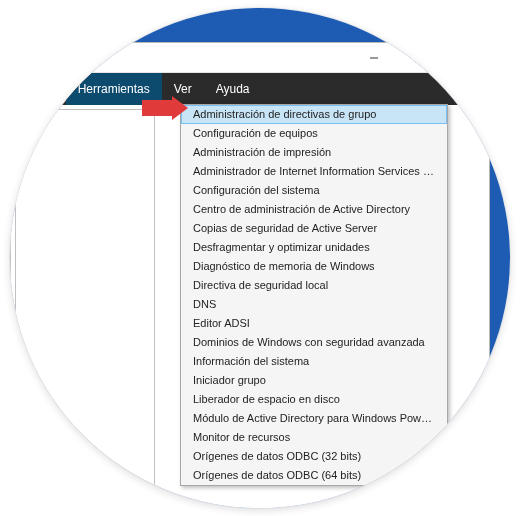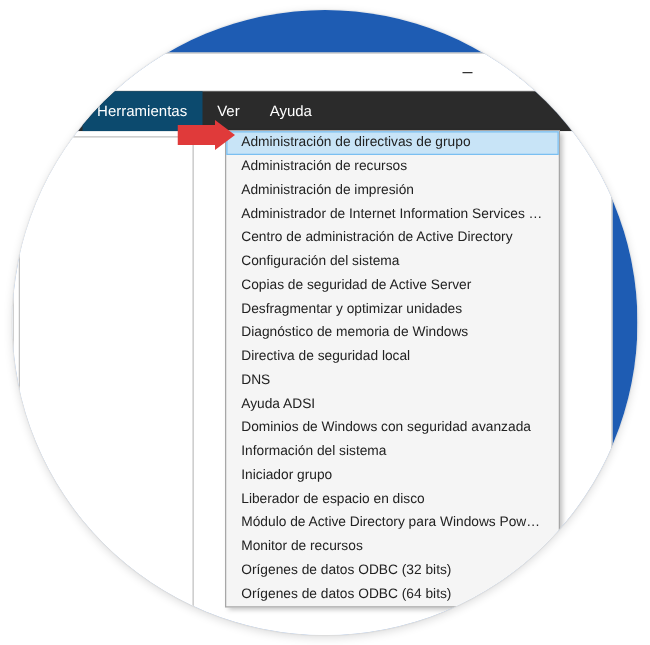--- a/index.html
+++ b/index.html
@@ -121,31 +121,31 @@
       <div class="pane-left"></div>
       <div class="pane-mid">
         
         
       </div>
     </div>
   </div>
 
   <div class="dropdown">
       <div class="dd-item highlight">Administración de directivas de grupo</div>
-      <div class="dd-item">Administración de recursos</div>
+      <div class="dd-item">Configuración de equipos</div>
       <div class="dd-item">Administración de impresión</div>
       <div class="dd-item">Administrador de Internet Information Services (IIS)</div>
+      <div class="dd-item">Configuración del sistema</div>
       <div class="dd-item">Centro de administración de Active Directory</div>
-      <div class="dd-item">Configuración del sistema</div>
       <div class="dd-item">Copias de seguridad de Active Server</div>
       <div class="dd-item">Desfragmentar y optimizar unidades</div>
       <div class="dd-item">Diagnóstico de memoria de Windows</div>
       <div class="dd-item">Directiva de seguridad local</div>
       <div class="dd-item">DNS</div>
-      <div class="dd-item">Ayuda ADSI</div>
+      <div class="dd-item">Editor ADSI</div>
       <div class="dd-item">Dominios de Windows con seguridad avanzada</div>
       <div class="dd-item">Información del sistema</div>
       <div class="dd-item">Iniciador grupo</div>
       <div class="dd-item">Liberador de espacio en disco</div>
       <div class="dd-item">Módulo de Active Directory para Windows PowerShell</div>
       <div class="dd-item">Monitor de recursos</div>
       <div class="dd-item">Orígenes de datos ODBC (32 bits)</div>
       <div class="dd-item">Orígenes de datos ODBC (64 bits)</div>
     </div>
 

